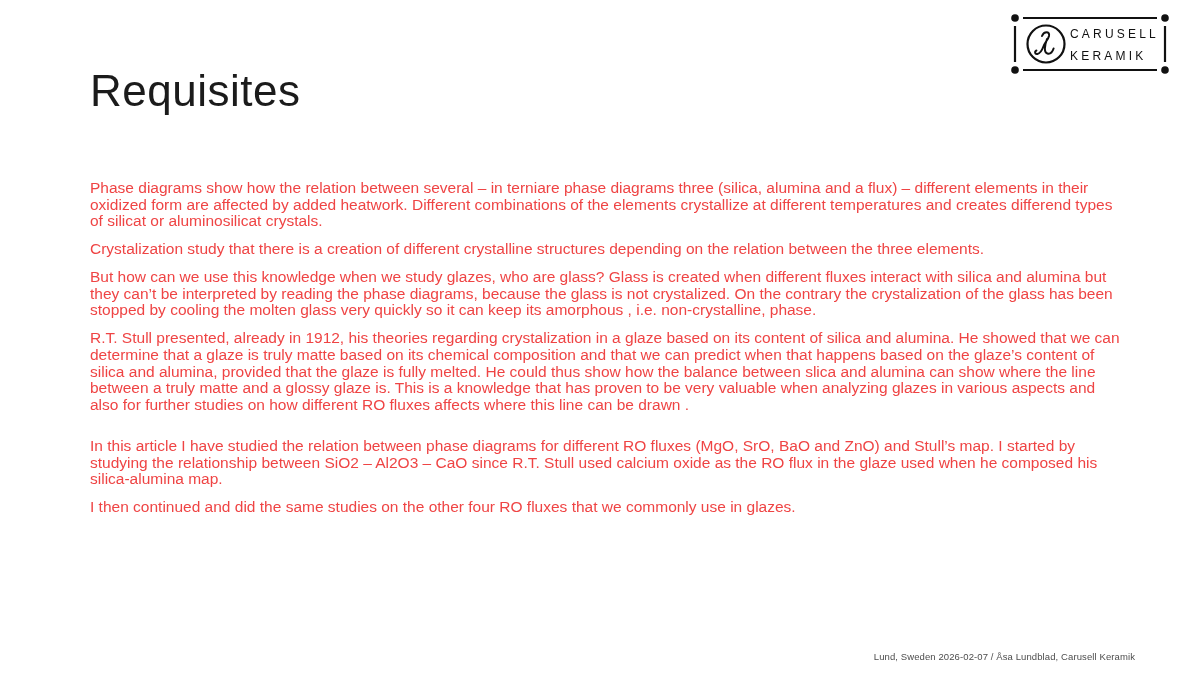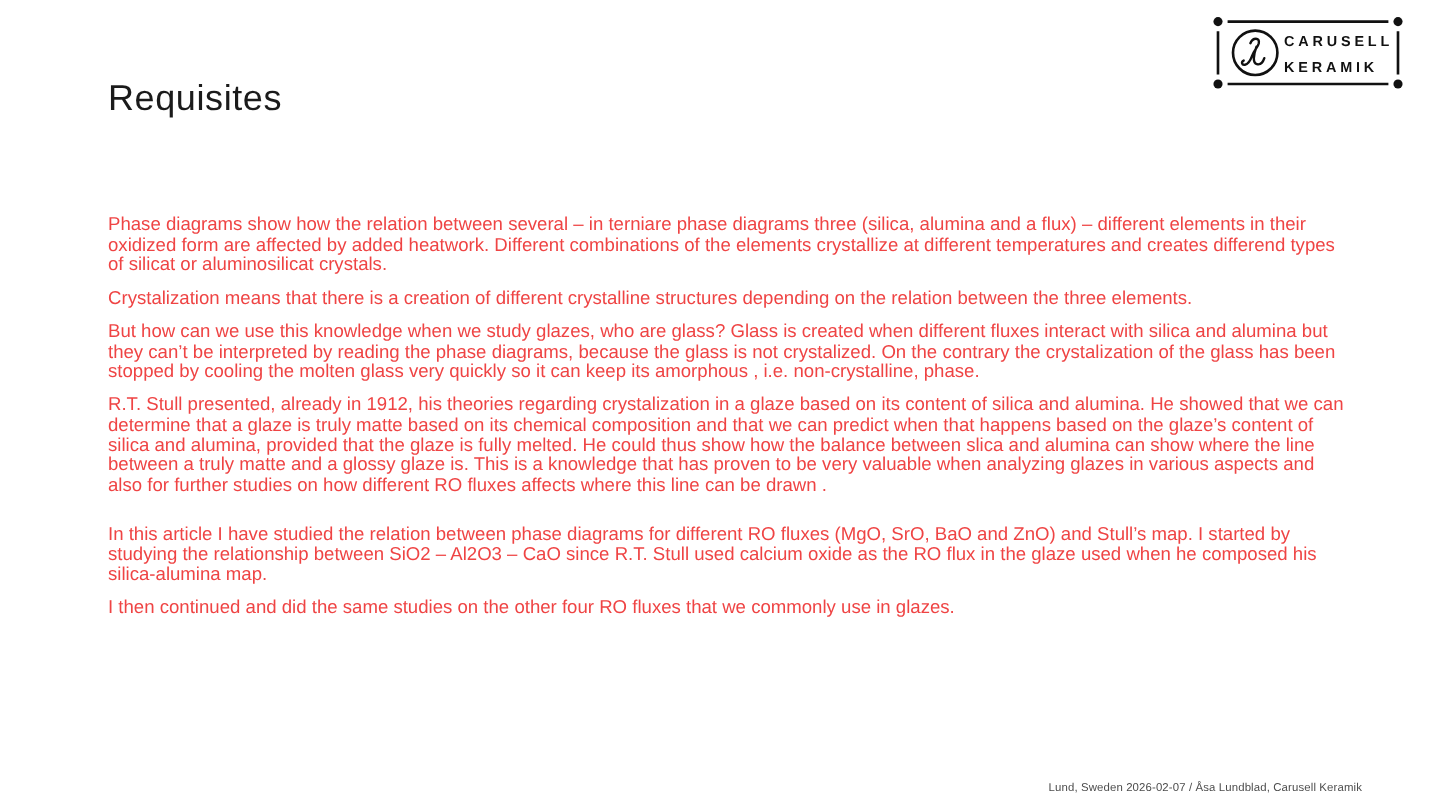--- a/index.html
+++ b/index.html
@@ -13,21 +13,21 @@
     height: 675px;
     background: #ffffff;
     overflow: hidden;
     font-family: "Liberation Sans", sans-serif;
     color: #222222;
   }
   .page-title {
     position: absolute;
     left: 90px;
     top: 66px;
-    font-size: 30px;
+    font-size: 44px;
     font-weight: 400;
     letter-spacing: 0.5px;
     color: #1b1b1b;
     margin: 0;
   }
   .body-text {
     position: absolute;
     left: 90px;
     top: 180px;
     width: 1030px;
@@ -60,21 +60,21 @@
   .logo svg {
     position: absolute;
     left: 0;
     top: 0;
   }
   .logo .logo-line {
     position: absolute;
     left: 62px;
     width: 100px;
     font-size: 12px;
-    font-weight: 700;
+    font-weight: 400;
     letter-spacing: 3.2px;
     color: #111111;
   }
   .logo .logo-line-1 { top: 16px; }
   .logo .logo-line-2 { top: 38px; }
 </style>
 </head>
 <body>
 
 <div class="slide">
@@ -96,21 +96,21 @@
       <path d="M 34 25 c 2 -5 8 -5 7 0 c -0.8 3.5 -4 6 -5.6 10.5 c -1.4 3.8 -3.4 7 -6 7.5 c -2.6 0.5 -3.2 -2.5 -1 -3.5 M 39 28 c -2.6 7 -3.2 13.5 0.4 14.5 c 3 0.8 5.2 -2 6.2 -5" fill="none" stroke="#111111" stroke-width="2" stroke-linecap="round"></path>
     </svg>
     <span class="logo-line logo-line-1">CARUSELL</span>
     <span class="logo-line logo-line-2">KERAMIK</span>
   </div>
 
   <h1 class="page-title">Requisites</h1>
 
   <div class="body-text">
     <p>Phase diagrams show how the relation between several – in terniare phase diagrams three (silica, alumina and a flux) – different elements in their oxidized form are affected by added heatwork. Different combinations of the elements crystallize at different temperatures and creates differend types of silicat or aluminosilicat crystals.</p>
-    <p>Crystalization means that there is a creation of different crystalline structures depending on the relation between the three elements.</p>
+    <p>Crystalization study that there is a creation of different crystalline structures depending on the relation between the three elements.</p>
     <p>But how can we use this knowledge when we study glazes, who are glass? Glass is created when different fluxes interact with silica and alumina but they can’t be interpreted by reading the phase diagrams, because the glass is not crystalized. On the contrary the crystalization of the glass has been stopped by cooling the molten glass very quickly so it can keep its amorphous , i.e. non-crystalline, phase.</p>
     <p>R.T. Stull presented, already in 1912, his theories regarding crystalization in a glaze based on its content of silica and alumina. He showed that we can determine that a glaze is truly matte based on its chemical composition and that we can predict when that happens based on the glaze’s content of silica and alumina, provided that the glaze is fully melted. He could thus show how the balance between slica and alumina can show where the line between a truly matte and a glossy glaze is. This is a knowledge that has proven to be very valuable when analyzing glazes in various aspects and also for further studies on how different RO fluxes affects where this line can be drawn .</p>
     <p class="gap-before">In this article I have studied the relation between phase diagrams for different RO fluxes (MgO, SrO, BaO and ZnO) and Stull’s map. I started by studying the relationship between SiO2 – Al2O3 – CaO since R.T. Stull used calcium oxide as the RO flux in the glaze used when he composed his silica-alumina map.</p>
     <p>I then continued and did the same studies on the other four RO fluxes that we commonly use in glazes.</p>
   </div>
 
   <div class="footer-note">Lund, Sweden 2026-02-07 / Åsa Lundblad, Carusell Keramik</div>
 
 </div>
 

